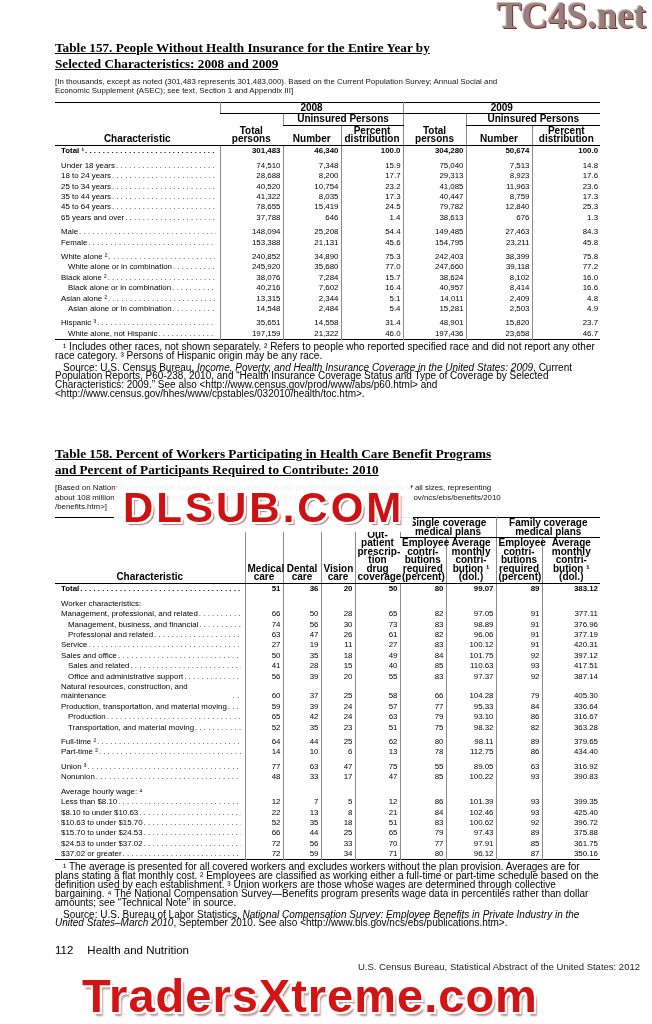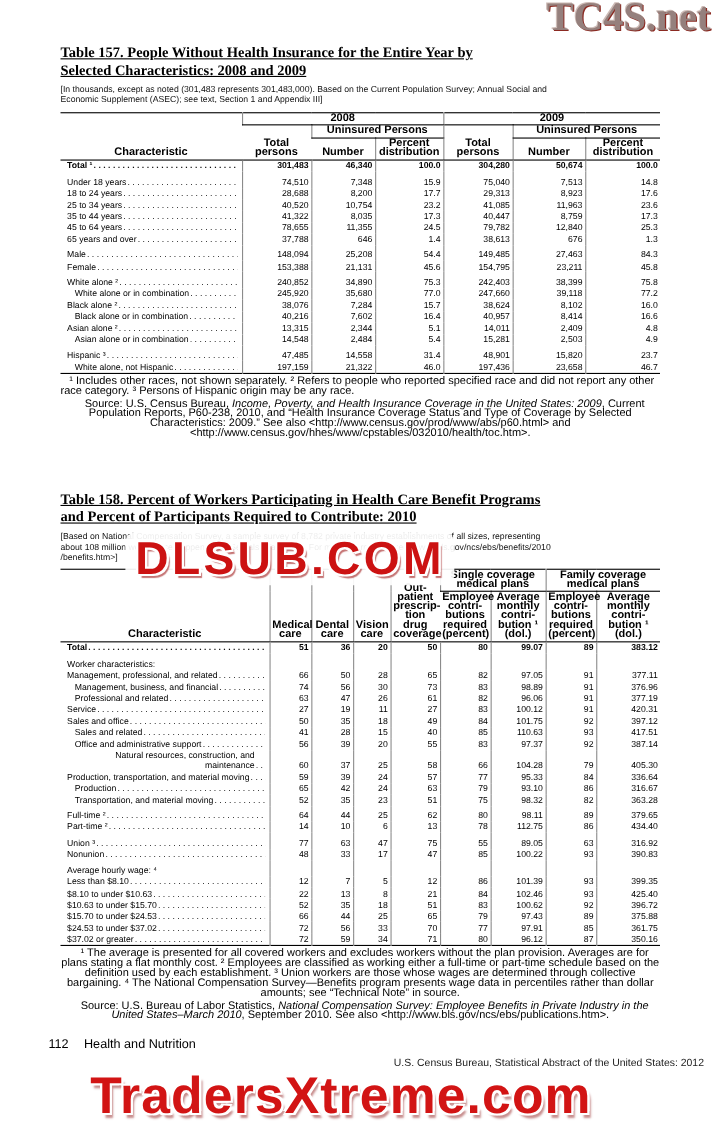--- a/index.html
+++ b/index.html
@@ -17,28 +17,28 @@
   th.bb{border-bottom:1px solid #000;}
   th.groupline{border-bottom:1px solid #000;}
   .char-head{vertical-align:middle;text-align:center;font-size:7.9px;}
   .pre{white-space:pre-line;}
   .num-head{text-align:right;padding-right:4px;}
   td.num{text-align:right;padding-right:5px;}
   tr.gap td{padding-top:4.5px;}
   .bold{font-weight:700;}
   td.label-cell{padding:0;}
   .lwrap{display:flex;align-items:flex-end;}
-  .ind0 .lwrap{padding-left:4px;text-align:right;}
+  .ind0 .lwrap{padding-left:4px;}
   .ind1 .lwrap{padding-left:11px;}
   .lbl{white-space:normal;}
   .leader{flex:1 1 8px;min-width:8px;overflow:hidden;white-space:nowrap;margin:0 2px 0 1px;color:#111;}
   .fn{font-size:10px;line-height:8.9px;margin:3px 0 0 0;text-indent:8px;white-space:pre-line;}
-  .fn.run{white-space:normal;text-align:center;}
+  .fn.run{white-space:normal;}
   .it{font-style:italic;}
-  .footer-left{position:absolute;left:44px;top:944px;font-size:11.5px;}
+  .footer-left{position:absolute;left:55px;top:944px;font-size:11.5px;}
   .footer-left .chap{margin-left:14px;}
   .footer-right{position:absolute;right:12px;top:961px;font-size:9.5px;color:#222;}
   .watermark{position:absolute;white-space:nowrap;}
   .wm-top{top:-6px;right:6px;font-family:"Liberation Serif",serif;font-weight:700;font-size:37px;color:#95807d;
     text-shadow:1px 1px 0 #8b2a22,-1px -1px 0 #cdbbb6;}
   .wm-mid{top:484px;left:114px;font-weight:700;font-size:42px;letter-spacing:3px;color:#cc1212;
     background:rgba(255,255,255,.92);border-radius:9px;padding:0 9px;
     text-shadow:-2px -2px 0 #fff,2px -2px 0 #fff,-2px 2px 0 #fff,2px 2px 0 #fff,3px 3px 1px rgba(150,0,0,.55);}
   .wm-bottom{top:968px;left:82px;font-weight:700;font-size:47px;letter-spacing:1px;color:#d21414;
     text-shadow:-2px -2px 0 #fff,2px -2px 0 #fff,-2px 2px 0 #fff,2px 2px 0 #fff,3px 4px 2px rgba(130,0,0,.45);}
@@ -161,21 +161,21 @@
               <td class="num">17.3</td>
             </tr>
             <tr>
               <td class="label-cell ind0">
                 <div class="lwrap">
                   <span class="lbl">45 to 64 years</span>
                   <span class="leader"> . . . . . . . . . . . . . . . . . . . . . . . . . . . . . . . . . . . . . . . . . . . . . . . . . . . . . . . . . . . . . . . . . . . . . . . . . . . . . . . . . . . . . . . . . .</span>
                 </div>
               </td>
               <td class="num">78,655</td>
-              <td class="num">11,355</td>
+              <td class="num">15,419</td>
               <td class="num">24.5</td>
               <td class="num">79,782</td>
               <td class="num">12,840</td>
               <td class="num">25.3</td>
             </tr>
             <tr>
               <td class="label-cell ind0">
                 <div class="lwrap">
                   <span class="lbl">65 years and over</span>
                   <span class="leader"> . . . . . . . . . . . . . . . . . . . . . . . . . . . . . . . . . . . . . . . . . . . . . . . . . . . . . . . . . . . . . . . . . . . . . . . . . . . . . . . . . . . . . . . . . .</span>
@@ -300,21 +300,21 @@
               <td class="num">2,503</td>
               <td class="num">4.9</td>
             </tr>
             <tr class="gap">
               <td class="label-cell ind0">
                 <div class="lwrap">
                   <span class="lbl">Hispanic ³</span>
                   <span class="leader"> . . . . . . . . . . . . . . . . . . . . . . . . . . . . . . . . . . . . . . . . . . . . . . . . . . . . . . . . . . . . . . . . . . . . . . . . . . . . . . . . . . . . . . . . . .</span>
                 </div>
               </td>
-              <td class="num">47,485</td>
+              <td class="num">35,651</td>
               <td class="num">14,558</td>
               <td class="num">31.4</td>
               <td class="num">48,901</td>
               <td class="num">15,820</td>
               <td class="num">23.7</td>
             </tr>
             <tr>
               <td class="label-cell ind1">
                 <div class="lwrap">
                   <span class="lbl">White alone, not Hispanic</span>

